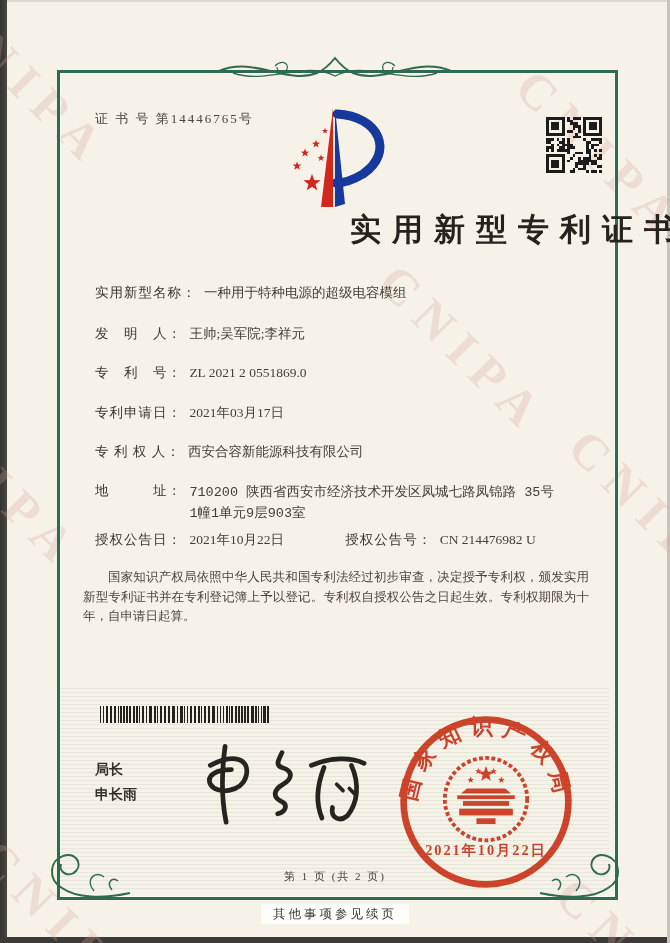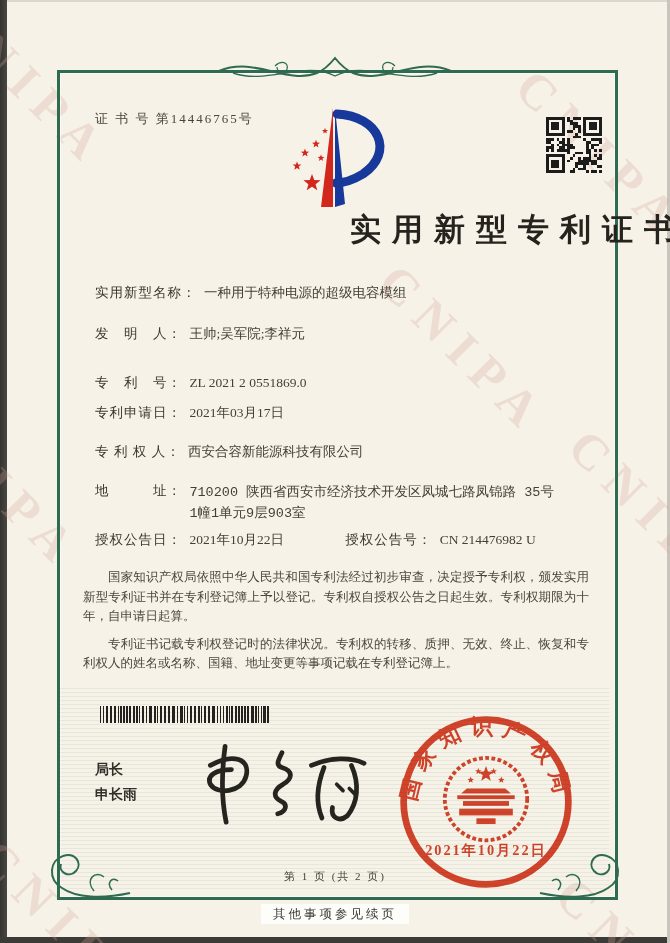--- a/index.html
+++ b/index.html
@@ -237,21 +237,21 @@
   <div class="title">实用新型专利证书</div>
 
   <div class="row" style="top:284px">
     <span class="lab">实用新型名称：</span>
     <span class="val">一种用于特种电源的超级电容模组</span>
   </div>
   <div class="row" style="top:325px">
     <span class="lab">发　明　人：</span>
     <span class="val">王帅;吴军院;李祥元</span>
   </div>
-  <div class="row" style="top:374px">
+  <div class="row" style="top:364px">
     <span class="lab">专　利　号：</span>
     <span class="val">ZL 2021 2 0551869.0</span>
   </div>
   <div class="row" style="top:404px">
     <span class="lab">专利申请日：</span>
     <span class="val">2021年03月17日</span>
   </div>
   <div class="row" style="top:443px">
     <span class="lab">专 利 权 人：</span>
     <span class="val">西安合容新能源科技有限公司</span>
@@ -262,21 +262,20 @@
   </div>
   <div class="row row-grant" style="top:531px">
     <span class="lab">授权公告日：</span>
     <span class="val">2021年10月22日</span>
     <span class="lab field2">授权公告号：</span>
     <span class="val">CN 214476982 U</span>
   </div>
 
   <div class="bodytext">
     <p>国家知识产权局依照中华人民共和国专利法经过初步审查，决定授予专利权，颁发实用新型专利证书并在专利登记簿上予以登记。专利权自授权公告之日起生效。专利权期限为十年，自申请日起算。</p>
-    <p>专利证书记载专利权登记时的法律状况。专利权的转移、质押、无效、终止、恢复和专利权人的姓名或名称、国籍、地址变更等事项记载在专利登记簿上。</p>
   </div>
 
   <div class="barcode" id="barcode">
       <span style="width:1px;margin-right:2px"></span>
       <span style="width:1px;margin-right:2px"></span>
       <span style="width:2px;margin-right:2px"></span>
       <span style="width:2px;margin-right:2px"></span>
       <span style="width:2px;margin-right:2px"></span>
       <span style="width:1px;margin-right:1px"></span>
       <span style="width:2px;margin-right:1px"></span>

